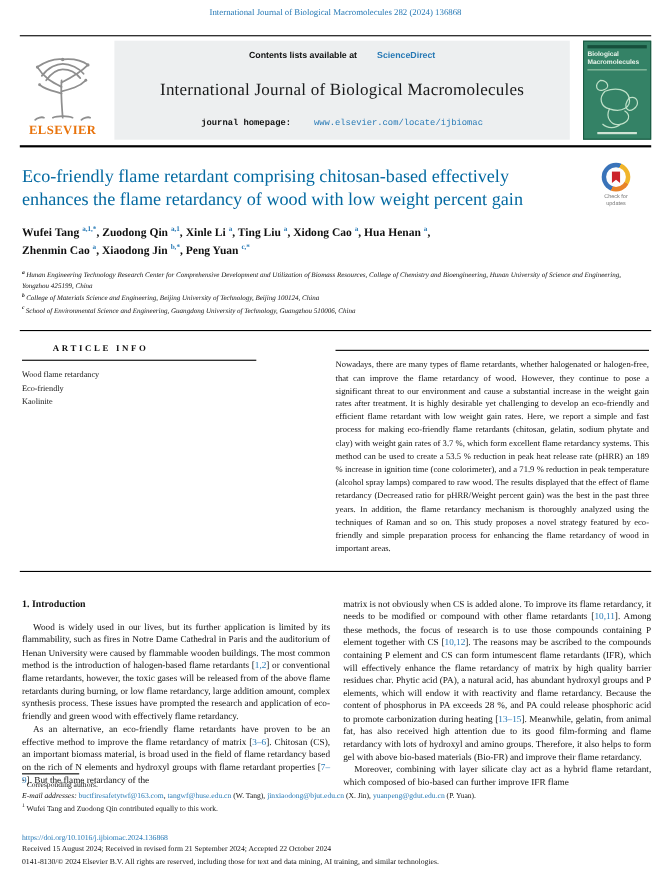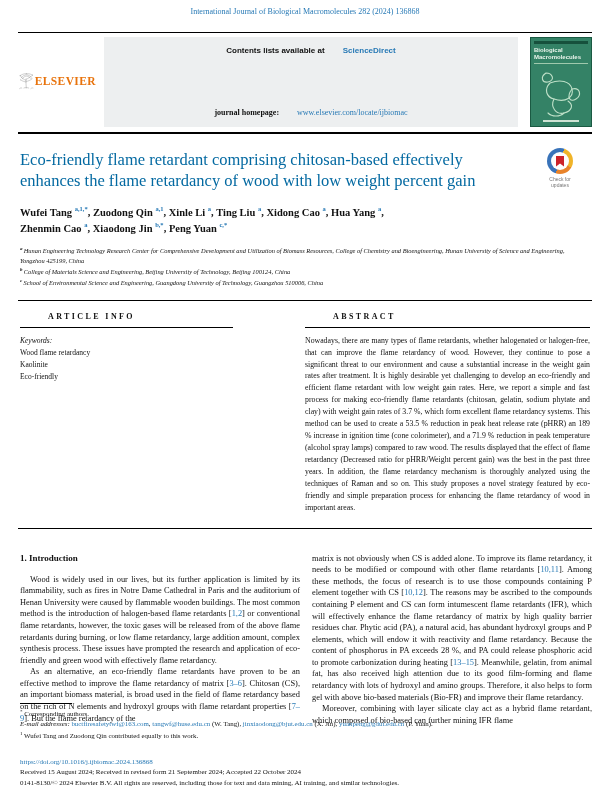--- a/index.html
+++ b/index.html
@@ -9,27 +9,27 @@
     font-family:"Liberation Serif", serif; color:#111; overflow:hidden;
   }
   .blue { color:#2779b5;padding-left:16px; }
   .citation-line { padding-top:7px; text-align:center; font-size:8px; color:#2779b5; }
   .rule-thin  { border-top:1px solid #000; margin:0 18px; }
   .rule-thick { border-top:2.5px solid #000; margin:0 18px; }
   .citation-line + .rule-thin { margin-top:16px; }
 
   
   .masthead { display:flex; align-items:stretch; margin:4px 18px 5px; height:90px; }
-  .logo-block { width:78px; display:flex; flex-direction:row; align-items:center; justify-content:flex-end; padding-bottom:2px; }
+  .logo-block { width:78px; display:flex; flex-direction:column; align-items:center; justify-content:flex-end; padding-bottom:2px; }
   .logo-block svg { display:block; }
   .elsevier-word { font-size:11.5px; font-weight:bold; color:#e8730c; letter-spacing:.4px; line-height:1; margin-top:1px; }
   .graybox { flex:1; margin-left:8px; background:#edeff0; display:flex; flex-direction:column; align-items:center; justify-content:space-between; padding:9px 6px 10px; }
   .contents-line { font-family:"Liberation Sans", sans-serif; font-size:8px; font-weight:bold; }
   .mast-title { font-size:15.5px; color:#1a1a1a; letter-spacing:.2px; }
-  .homepage-line { font-family:Liberation Serif, serif; font-size:8px; font-weight:bold; }
+  .homepage-line { font-family:Liberation Mono, monospace; font-size:8px; font-weight:bold; }
   .homepage-line .blue { font-weight:normal; }
   .cover { width:62px; margin-left:12px; background:#348266; border:1px solid #1b5a43; position:relative; padding:3px 3px 0; }
   .cover-topband { height:3px; background:#16503c; margin-bottom:3px; }
   .cover-title { font-family:"Liberation Sans", sans-serif; font-size:6px; font-weight:bold; color:#e9f4eb; line-height:1.15; }
   .cover-subrule { height:1px; background:#9fc9ad; margin:2px 0 3px; }
   .cover svg { display:block; margin:0 auto; }
   .cover-botband { height:2px; width:60%; background:#cfe3d4; position:absolute; bottom:4px; left:20%; }
 
   
   .article-title { margin:15px 20px 0; width:480px; font-size:16.5px; line-height:1.28; color:#0369a1; }
@@ -110,20 +110,21 @@
             <circle cx="52" cy="24" r="1.3"></circle>
         </g>
       </svg>
       <div class="elsevier-word">ELSEVIER</div>
     </div>
 
     <div class="graybox">
       <div class="contents-line">
         <span>Contents lists available at </span><span class="blue">ScienceDirect</span>
       </div>
+      <div class="mast-title">International Journal of Biological Macromolecules</div>
       <div class="homepage-line">
         <span>journal homepage: </span><span class="blue">www.elsevier.com/locate/ijbiomac</span>
       </div>
     </div>
 
     <div class="cover">
       <div class="cover-topband"></div>
       <div class="cover-title">
         <div>Biological</div>
         <div>Macromolecules</div>
@@ -151,59 +152,57 @@
       <div class="badge-inner">
         <div class="badge-bookmark"></div>
       </div>
     </div>
     <div class="badge-text">
       <div>Check for</div>
       <div>updates</div>
     </div>
   </div>
 
-  <div class="authors"><span>Wufei Tang </span><sup>a,1,*</sup>, <span>Zuodong Qin </span><sup>a,1</sup>, <span>Xinle Li </span><sup>a</sup>, <span>Ting Liu </span><sup>a</sup>, <span>Xidong Cao </span><sup>a</sup>, <span>Hua Yang </span><sup>a</sup>, <br><span>Zhenmin Cao </span><sup>a</sup>, <span>Xiaodong Jin </span><sup>b,*</sup>, <span>Peng Yuan </span><sup>c,*</sup></div>
+  <div class="authors"><span>Wufei Tang </span><sup>a,1,*</sup>, <span>Zuodong Qin </span><sup>a,1</sup>, <span>Xinle Li </span><sup>a</sup>, <span>Ting Liu </span><sup>a</sup>, <span>Xidong Cao </span><sup>a</sup>, <span>Hua Henan </span><sup>a</sup>, <br><span>Zhenmin Cao </span><sup>a</sup>, <span>Xiaodong Jin </span><sup>b,*</sup>, <span>Peng Yuan </span><sup>c,*</sup></div>
 
   <div class="affiliations">
       <div><sup>a </sup>Hunan Engineering Technology Research Center for Comprehensive Development and Utilization of Biomass Resources, College of Chemistry and Bioengineering, Hunan University of Science and Engineering, Yongzhou 425199, China</div>
       <div><sup>b </sup>College of Materials Science and Engineering, Beijing University of Technology, Beijing 100124, China</div>
       <div><sup>c </sup>School of Environmental Science and Engineering, Guangdong University of Technology, Guangzhou 510006, China</div>
     </div>
 
   <div class="rule-thin affil-rule"></div>
 
   <div class="info-abstract">
     <div class="info-col">
       <div class="sec-head">ARTICLE INFO</div>
       <div class="sec-rule"></div>
-      <div class="kw-label">Keywords:</div>
       <div>
           <div class="kw-item">Wood flame retardancy</div>
+          <div class="kw-item">Eco-friendly</div>
           <div class="kw-item">Kaolinite</div>
-          <div class="kw-item">Eco-friendly</div>
         </div>
     </div>
     <div class="abs-col">
-      <div class="sec-head">ABSTRACT</div>
       <div class="sec-rule"></div>
       <div class="abstract-text">Nowadays, there are many types of flame retardants, whether halogenated or halogen-free, that can improve the flame retardancy of wood. However, they continue to pose a significant threat to our environment and cause a substantial increase in the weight gain rates after treatment. It is highly desirable yet challenging to develop an eco-friendly and efficient flame retardant with low weight gain rates. Here, we report a simple and fast process for making eco-friendly flame retardants (chitosan, gelatin, sodium phytate and clay) with weight gain rates of 3.7 %, which form excellent flame retardancy systems. This method can be used to create a 53.5 % reduction in peak heat release rate (pHRR) an 189 % increase in ignition time (cone colorimeter), and a 71.9 % reduction in peak temperature (alcohol spray lamps) compared to raw wood. The results displayed that the effect of flame retardancy (Decreased ratio for pHRR/Weight percent gain) was the best in the past three years. In addition, the flame retardancy mechanism is thoroughly analyzed using the techniques of Raman and so on. This study proposes a novel strategy featured by eco-friendly and simple preparation process for enhancing the flame retardancy of wood in important areas.</div>
     </div>
   </div>
 
   <div class="rule-thin abs-bottom-rule"></div>
 
   <div class="body-cols">
     <div class="col-left">
       <div class="intro-head">1. Introduction</div>
       <div class="body-par indent"><span>Wood is widely used in our lives, but its further application is limited by its flammability, such as fires in Notre Dame Cathedral in Paris and the auditorium of Henan University were caused by flammable wooden buildings. The most common method is the introduction of halogen-based flame retardants [</span><span class="seg-cite">1,2</span><span>] or conventional flame retardants, however, the toxic gases will be released from of the above flame retardants during burning, or low flame retardancy, large addition amount, complex synthesis process. These issues have prompted the research and application of eco-friendly and green wood with effectively flame retardancy.</span></div>
       <div class="body-par indent"><span>As an alternative, an eco-friendly flame retardants have proven to be an effective method to improve the flame retardancy of matrix [</span><span class="seg-cite">3–6</span><span>]. Chitosan (CS), an important biomass material, is broad used in the field of flame retardancy based on the rich of N elements and hydroxyl groups with flame retardant properties [</span><span class="seg-cite">7–9</span><span>]. But the flame retardancy of the</span></div>
     </div>
     <div class="col-right">
       <div class="body-par"><span>matrix is not obviously when CS is added alone. To improve its flame retardancy, it needs to be modified or compound with other flame retardants [</span><span class="seg-cite">10,11</span><span>]. Among these methods, the focus of research is to use those compounds containing P element together with CS [</span><span class="seg-cite">10,12</span><span>]. The reasons may be ascribed to the compounds containing P element and CS can form intumescent flame retardants (IFR), which will effectively enhance the flame retardancy of matrix by high quality barrier residues char. Phytic acid (PA), a natural acid, has abundant hydroxyl groups and P elements, which will endow it with reactivity and flame retardancy. Because the content of phosphorus in PA exceeds 28 %, and PA could release phosphoric acid to promote carbonization during heating [</span><span class="seg-cite">13–15</span><span>]. Meanwhile, gelatin, from animal fat, has also received high attention due to its good film-forming and flame retardancy with lots of hydroxyl and amino groups. Therefore, it also helps to form gel with above bio-based materials (Bio-FR) and improve their flame retardancy.</span></div>
-      <div class="body-par indent"><span>Moreover, combining with layer silicate clay act as a hybrid flame retardant, which composed of bio-based can further mining IFR flame</span></div>
+      <div class="body-par indent"><span>Moreover, combining with layer silicate clay act as a hybrid flame retardant, which composed of bio-based can further improve IFR flame</span></div>
     </div>
   </div>
 
   <div class="bottom-block">
     <div class="fn-rule"></div>
     <div class="footnote">
       <sup>*</sup>
       <span>Corresponding authors.</span>
     </div>
     <div class="footnote indent"><span class="seg-em">E-mail addresses: </span><span class="seg-link">buctfiresafetytwf@163.com</span><span>, </span><span class="seg-link">tangwf@huse.edu.cn</span><span> (W. Tang), </span><span class="seg-link">jinxiaodong@bjut.edu.cn</span><span> (X. Jin), </span><span class="seg-link">yuanpeng@gdut.edu.cn</span><span> (P. Yuan).</span></div>

